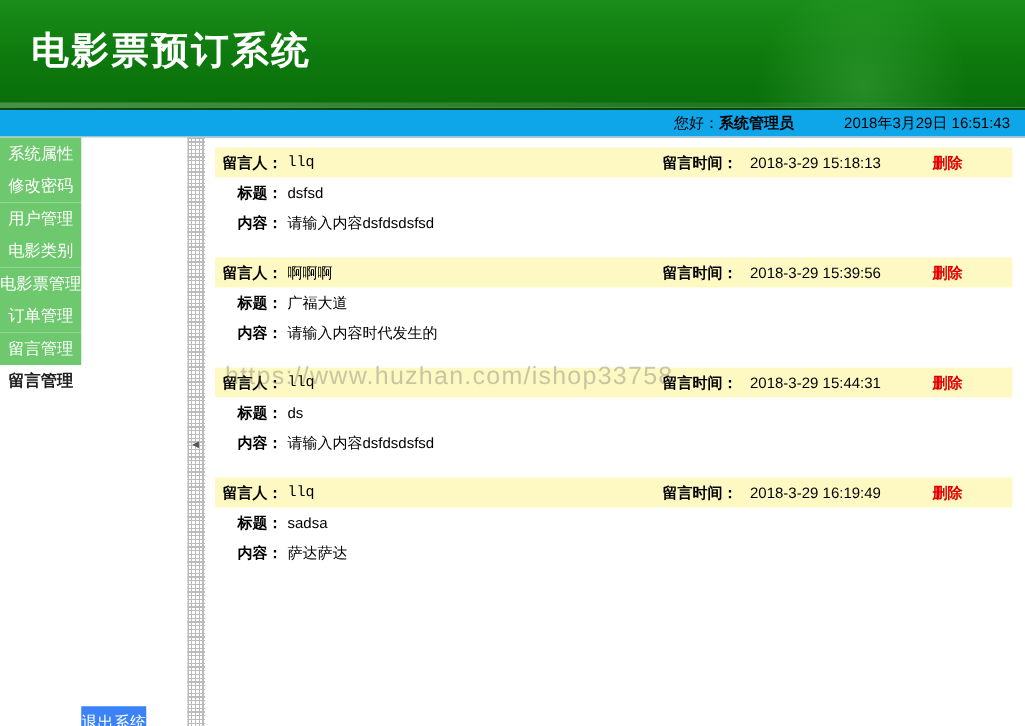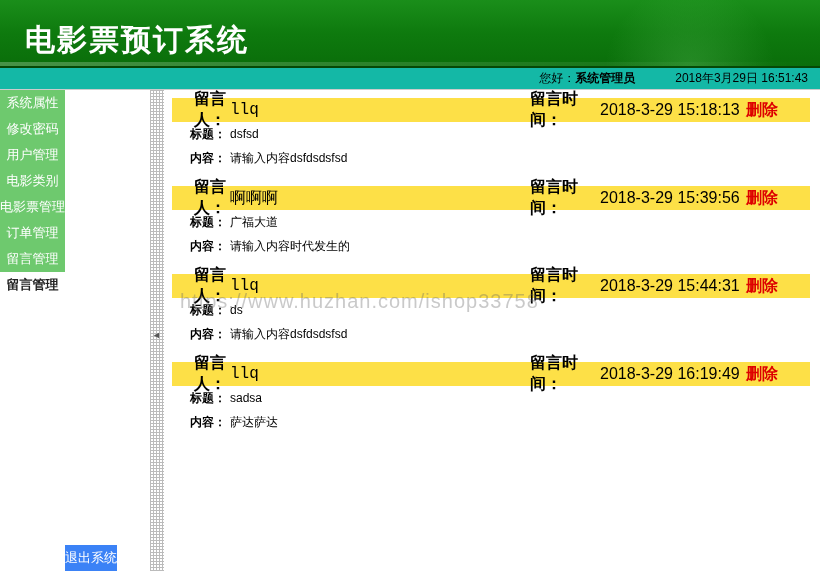--- a/index.html
+++ b/index.html
@@ -5,21 +5,21 @@
 * { margin: 0; padding: 0; box-sizing: border-box; }
 body {
   font-family: "Microsoft YaHei", SimSun, Arial, sans-serif;
   font-size: 13px;
   width: 820px;
   height: 581px;
   overflow: hidden;
   background: #fff;
 }
 .header {
-  height: 68px;
+  height: 88px;
   background: linear-gradient(180deg, #1a8e1a 0%, #0e7a0e 50%, #0a6e0a 100%);
   position: relative;
   overflow: hidden;
   border-bottom: 2px solid #064806;
   font-family: Liberation Serif, serif;
 }
 .header::before {
   content: "";
   position: absolute;
   right: 30px; top: -30px;
@@ -35,21 +35,21 @@
 }
 .header h1 {
   color: #fff;
   font-size: 30px;
   font-weight: bold;
   padding: 20px 0 0 25px;
   letter-spacing: 2px;
 }
 .topbar {
   height: 22px;
-  background: #14b8a6;
+  background: #0ea5e9;
   border-bottom: 1px solid #ccc;
   display: flex;
   justify-content: flex-end;
   align-items: center;
   padding: 0 12px;
   font-size: 12px;
 }
 .topbar .greet { margin-right: 40px; }
 .topbar .greet b { font-weight: bold; }
 .main {
@@ -102,25 +102,25 @@
 }
 .content {
   flex: 1;
   padding: 8px 10px 8px 8px;
   overflow: auto;
 }
 .msg {
   margin-bottom: 16px;
 }
 .msg-head {
-  background: #fde047;
+  background: #fef9c3;
   display: flex;
   align-items: center;
   height: 24px;
-  font-size: 16px;
+  font-size: 12px;
 }
 .msg-head .hlabel {
   width: 58px;
   text-align: right;
   font-weight: bold;
   padding-right: 4px;
 }
 .msg-head .hval { width: 300px; font-family: Liberation Mono, monospace; }
 .msg-head .tlabel { width: 70px; font-weight: bold; }
 .msg-head .tval { width: 140px; }

